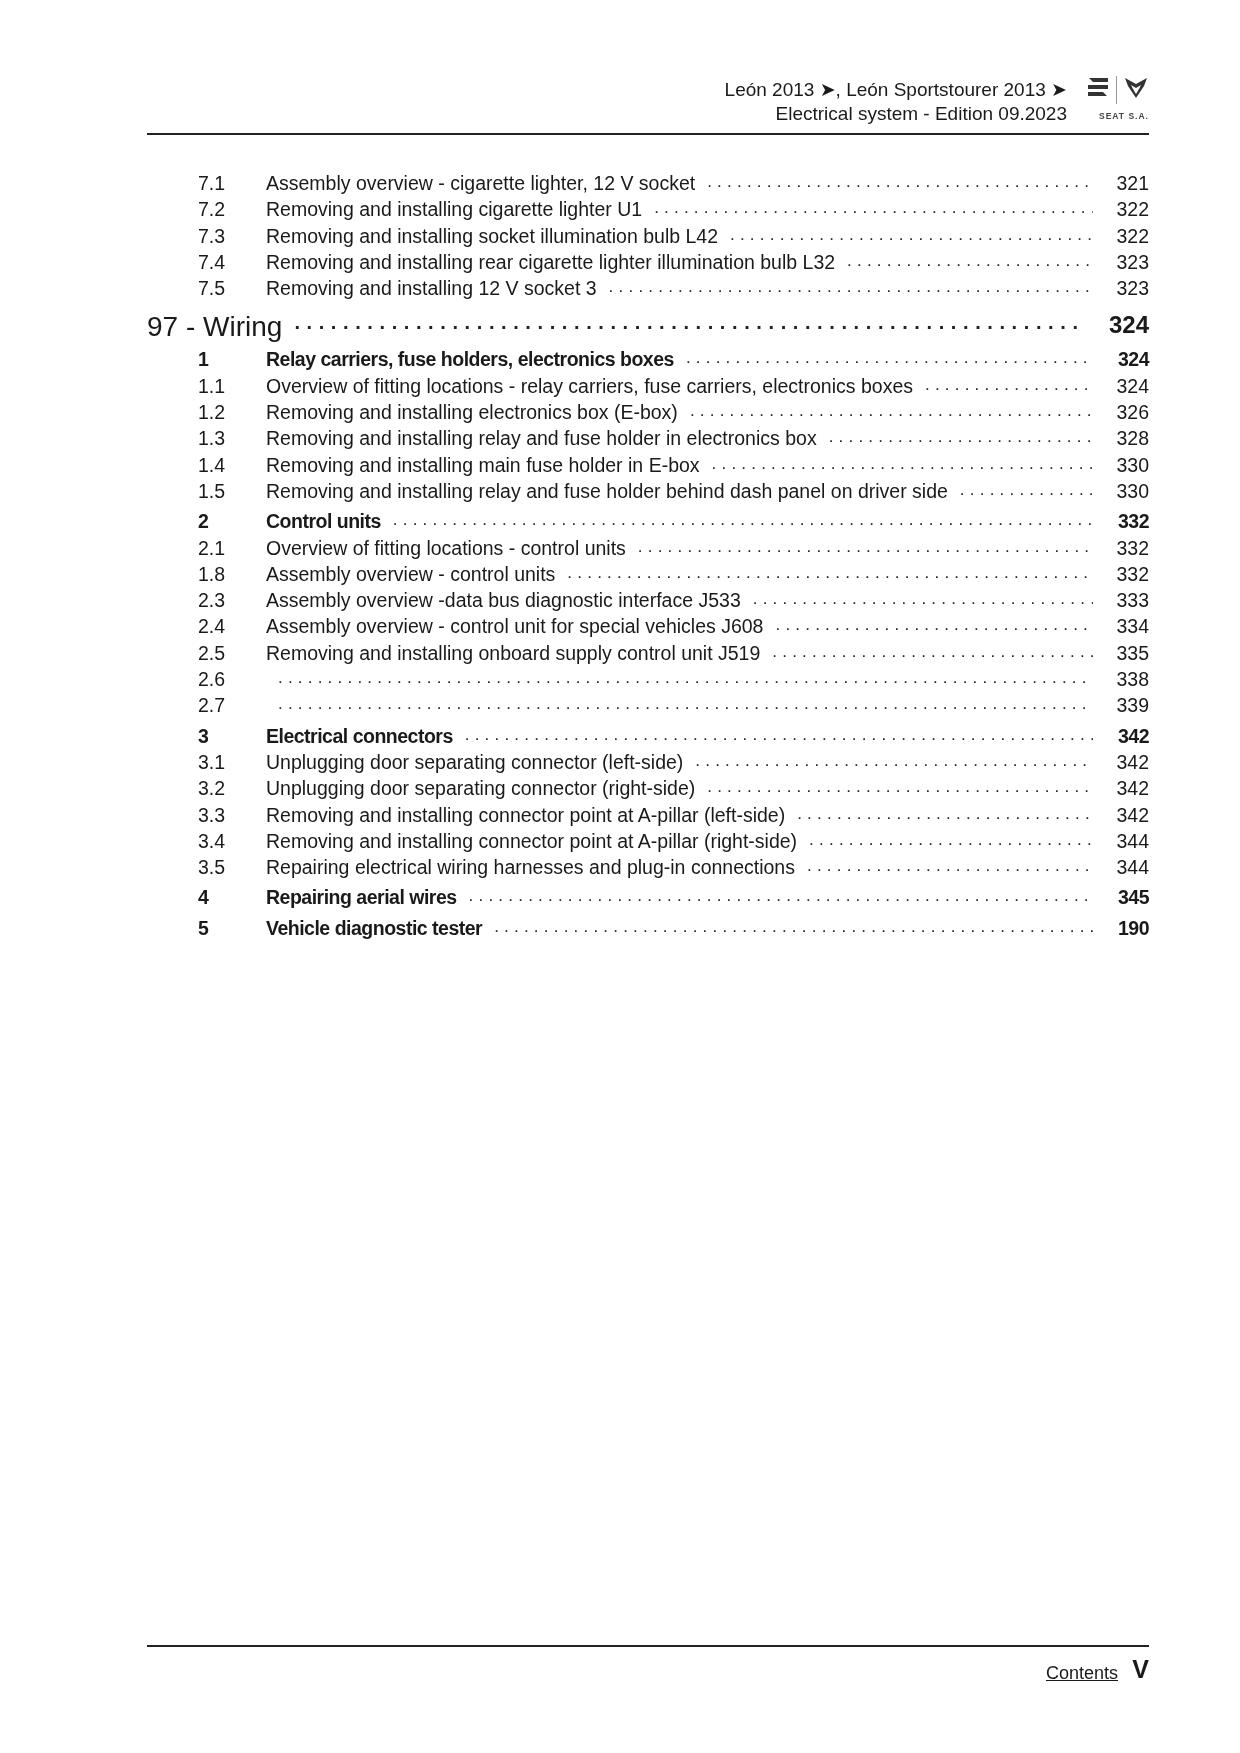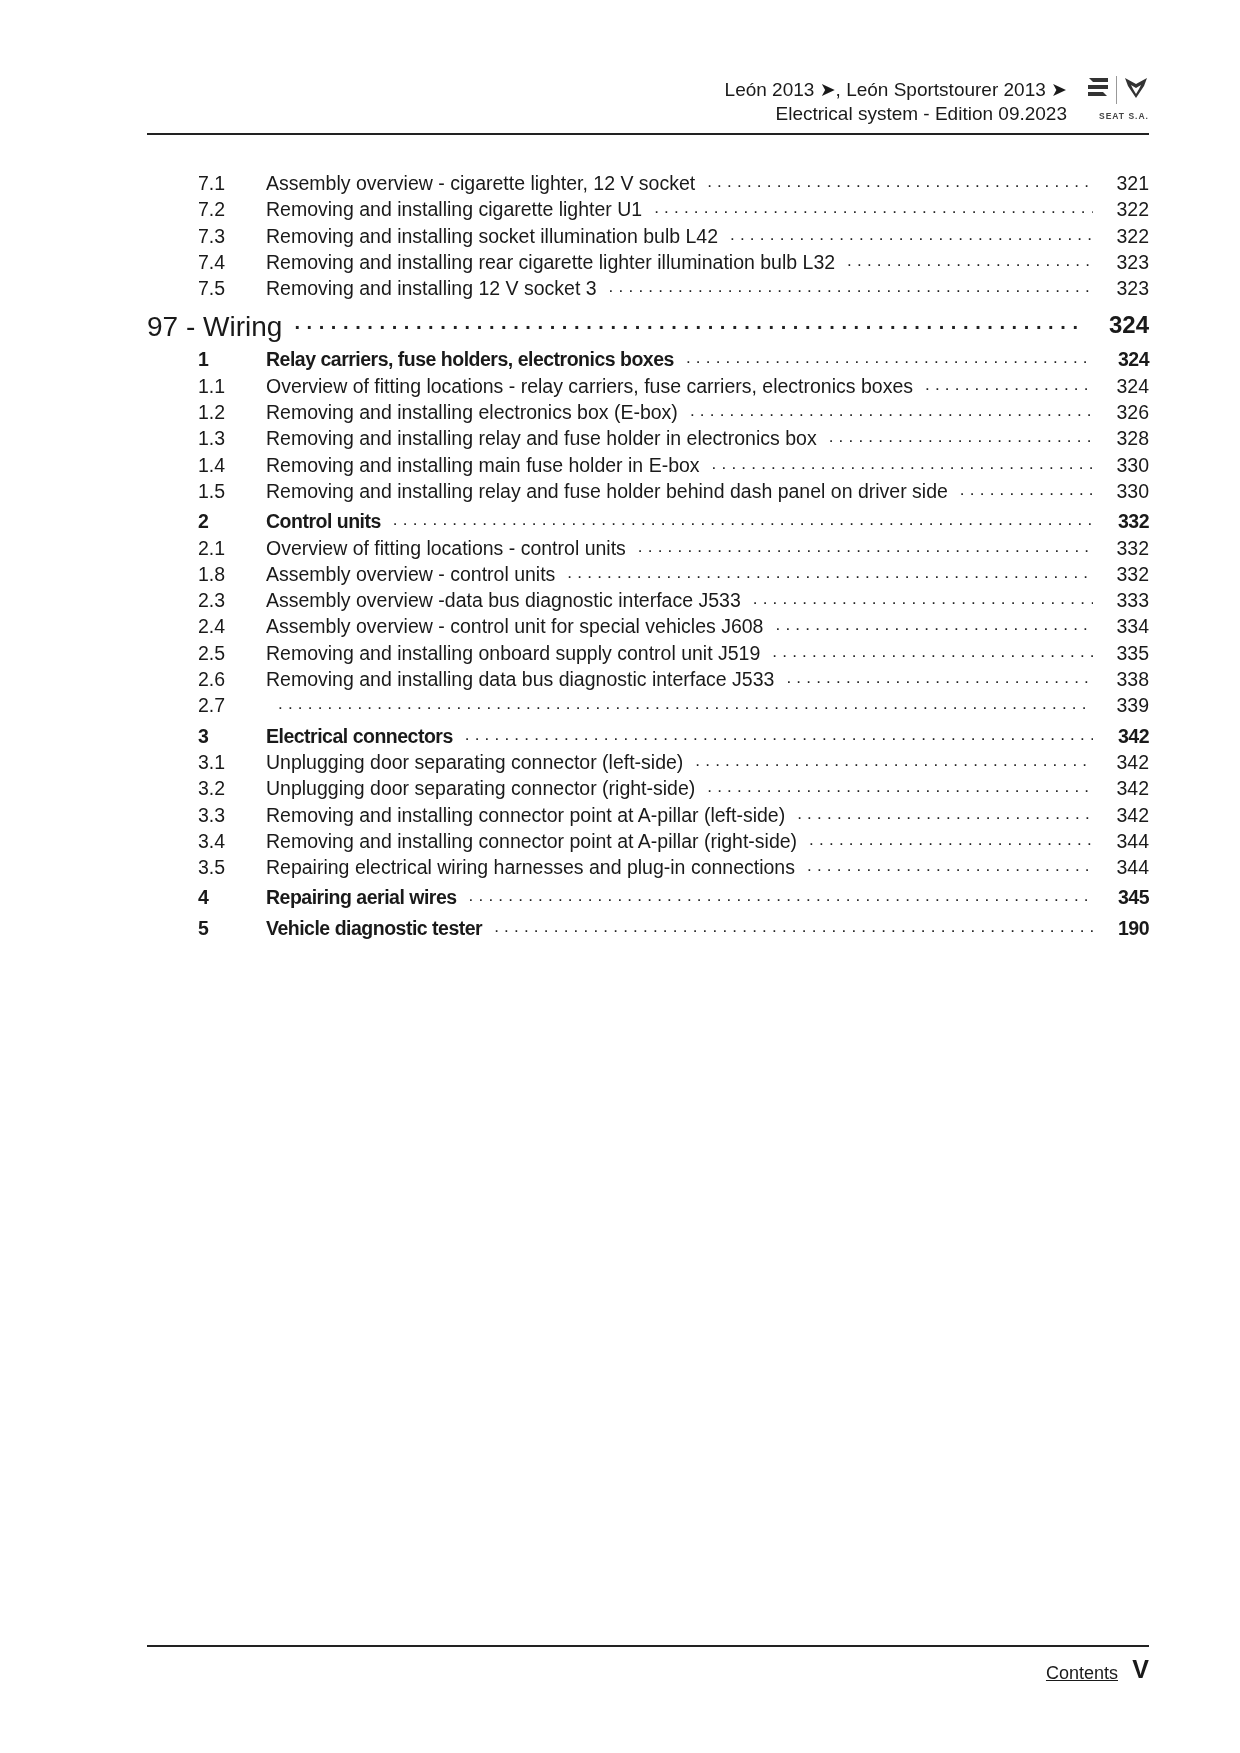--- a/index.html
+++ b/index.html
@@ -162,21 +162,20 @@
       <span class="page">334</span>
     </div>
   <div class="row">
       <span class="num">2.5</span>
       <span class="title">Removing and installing onboard supply control unit J519</span>
       <span class="dots">........................................................................................................</span>
       <span class="page">335</span>
     </div>
   <div class="row">
       <span class="num">2.6</span>
-      <span class="title">Removing and installing data bus diagnostic interface J533</span>
       <span class="dots">........................................................................................................</span>
       <span class="page">338</span>
     </div>
   <div class="row">
       <span class="num">2.7</span>
       <span class="dots">........................................................................................................</span>
       <span class="page">339</span>
     </div>
 
   <div class="row bold gap-top">

